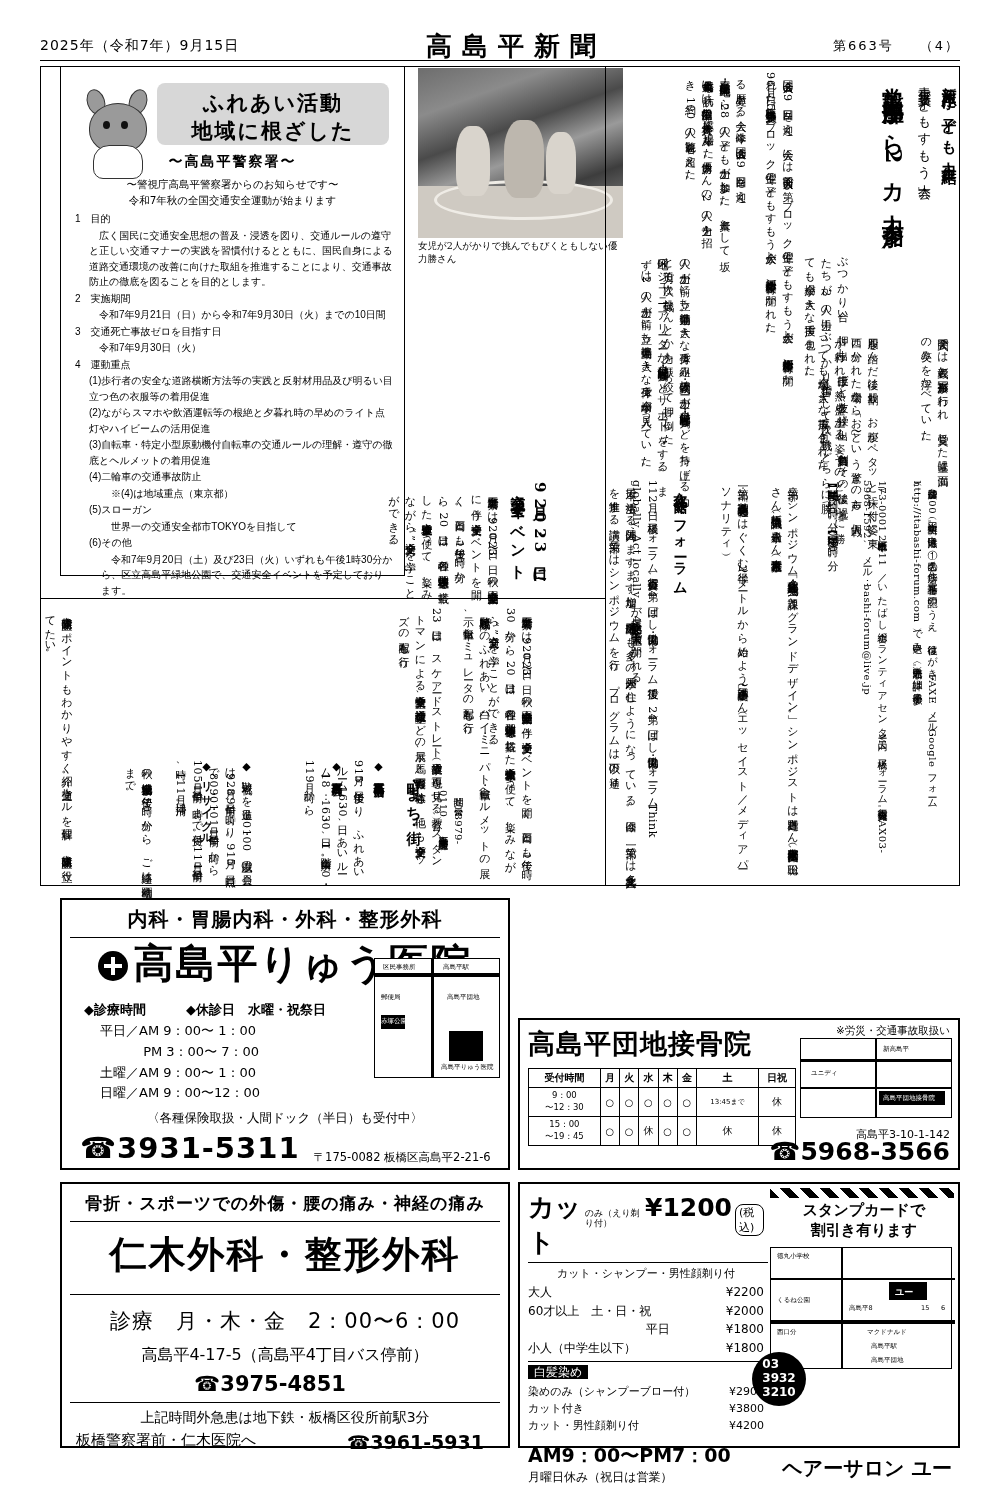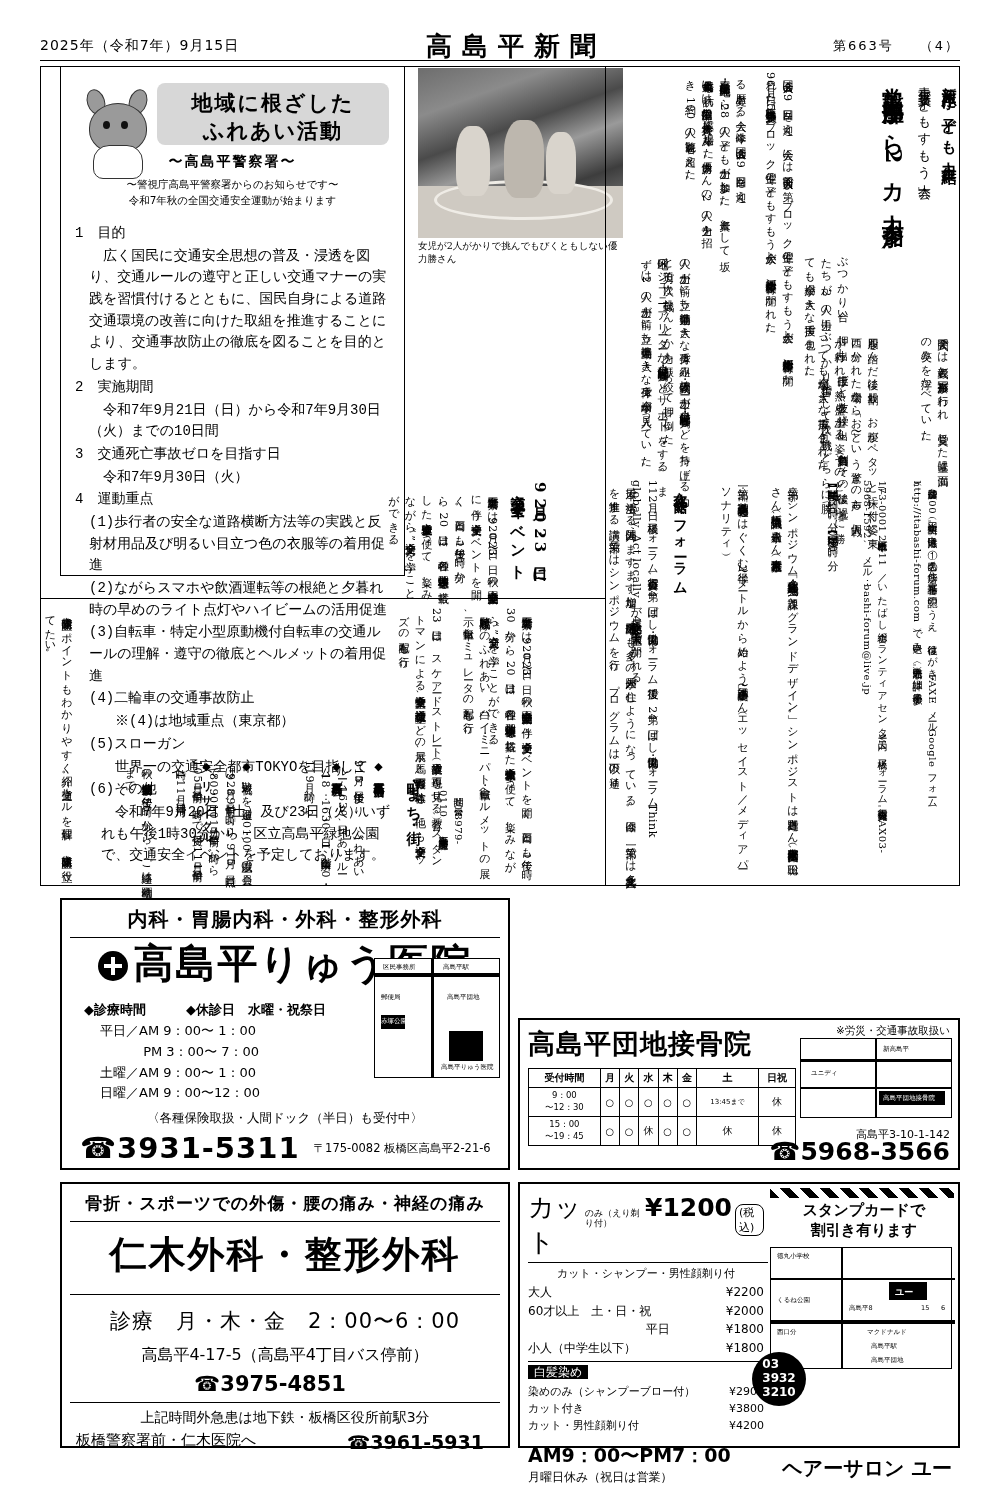--- a/index.html
+++ b/index.html
@@ -29,21 +29,21 @@
   .photo .ring{position:absolute;left:8%;bottom:18px;width:84%;height:34px;border:3px solid #efece6;border-radius:50%;}
   .photo-cap{position:absolute;left:418px;top:240px;width:205px;font-size:9.5px;line-height:1.35;font-family:"DejaVu Serif","Liberation Serif",serif;}
 
   
   .policebox{position:absolute;left:60px;top:66px;width:345px;height:510px;border:1.5px solid #000;box-sizing:border-box;background:#fff;}
   .pb-title{position:absolute;left:96px;top:16px;width:232px;height:62px;background:#d7d7d7;border-radius:8px;}
   .pb-title span{display:block;text-align:center;font-size:21px;font-weight:bold;letter-spacing:2px;font-family:"DejaVu Serif","Liberation Serif",serif;}
   .pb-title span:first-child{padding-top:6px;}
   .pb-sub{position:absolute;left:0;top:86px;width:100%;text-align:center;font-size:14px;font-weight:bold;letter-spacing:2px;}
   .pb-note{position:absolute;left:0;top:110px;width:100%;text-align:center;font-size:10.5px;line-height:1.5;}
-  .pb-body{position:absolute;left:14px;top:156px;width:318px;font-size:14px;line-height:1.55;font-family:Liberation Mono, monospace;}
+  .pb-body{position:absolute;left:14px;top:144px;width:318px;font-size:10px;line-height:1.55;font-family:Liberation Sans, sans-serif;}
   .pb-body p{margin:0 0 1px 0;}
   .pb-body .ind{padding-left:14px;}
   .pb-body .ind2{padding-left:26px;}
 
   
   .mascot{position:absolute;left:18px;top:20px;width:76px;height:92px;}
   .mascot .head{position:absolute;left:10px;top:16px;width:56px;height:48px;background:#9a9a9a;border-radius:50% 50% 45% 45%;border:1.5px solid #333;}
   .mascot .ear{position:absolute;width:16px;height:24px;background:#9a9a9a;border:1.5px solid #333;border-radius:50%;}
   .mascot .ear.l{left:8px;top:2px;transform:rotate(-18deg);}
   .mascot .ear.r{left:50px;top:2px;transform:rotate(18deg);}
@@ -69,21 +69,21 @@
   .niki-name{font-size:37px;font-weight:bold;text-align:center;letter-spacing:2px;font-family:"DejaVu Serif","Liberation Serif",serif;}
 
   .map{border:1px solid #000;background:#fff;position:relative;}
   .map .blk{position:absolute;background:#000;}
   .map .ln{position:absolute;background:#000;}
   .map .lbl{position:absolute;font-size:6.5px;}
 
   table.sched{border-collapse:collapse;font-size:10px;width:100%;}
   table.sched td,table.sched th{border:1px solid #000;text-align:center;padding:2px 0;}
 
-  .cut-title{font-size:26px;font-weight:normal;}
+  .cut-title{font-size:26px;font-weight:bold;}
   .price-list{font-size:12px;line-height:1.55;}
   .price-list .row{display:flex;justify-content:space-between;}
   .stampband{background:repeating-linear-gradient(45deg,#000 0 7px,#fff 7px 14px);}
   .circ-phone{width:54px;height:54px;border-radius:50%;background:#000;color:#fff;display:flex;flex-direction:column;align-items:center;justify-content:center;font-size:12px;font-weight:bold;line-height:1.15;}
   .vhead{writing-mode:vertical-rl;font-family:"DejaVu Serif","Liberation Serif",serif;font-size:14px;font-weight:bold;letter-spacing:3px;}
   .sep-v{position:absolute;width:1px;background:#000;}
   .sep-h{position:absolute;height:1px;background:#000;}
 </style>
 </head>
 <body>
@@ -105,22 +105,22 @@
   <div class="policebox">
     <div class="mascot">
       <div class="ear l"></div>
         <div class="ear r"></div>
       <div class="head"></div>
       <div class="eye l"></div>
         <div class="eye r"></div>
       <div class="body"></div>
     </div>
     <div class="pb-title">
+      <span>ふれあい活動</span>
       <span>地域に根ざした</span>
-      <span>ふれあい活動</span>
     </div>
     <div class="pb-sub">〜高島平警察署〜</div>
     <div class="pb-note">
       <div>〜警視庁高島平警察署からのお知らせです〜</div>
       <div>令和7年秋の全国交通安全運動が始まります</div>
     </div>
     <div class="pb-body">
       <p>1　目的</p>
       <p class="ind">　広く国民に交通安全思想の普及・浸透を図り、交通ルールの遵守と正しい交通マナーの実践を習慣付けるとともに、国民自身による道路交通環境の改善に向けた取組を推進することにより、交通事故防止の徹底を図ることを目的とします。</p>
       <p>2　実施期間</p>
@@ -205,21 +205,21 @@
       <span>◆診療時間</span>
       <span>◆休診日　水曜・祝祭日</span>
     </div>
     <div style="margin-left:38px;margin-top:2px;font-size:13px;line-height:1.6;">
       <div>平日／AM 9：00〜 1：00</div>
       <div>　　　 PM 3：00〜 7：00</div>
       <div>土曜／AM 9：00〜 1：00</div>
       <div>日曜／AM 9：00〜12：00</div>
     </div>
     <div style="text-align:center;font-size:12.5px;margin-top:6px;">〈各種保険取扱・人間ドック（半日）も受付中〉</div>
-    <div style="display:flex;align-items:center;gap:14px;margin-left:18px;margin-top:4px;">
+    <div style="display:flex;align-items:flex-end;gap:14px;margin-left:18px;margin-top:4px;">
       <span class="phone">☎3931-5311</span>
       <span style="font-size:11.5px;">〒175-0082 板橋区高島平2-21-6</span>
     </div>
 
     <div class="map" style="position:absolute;right:8px;top:58px;width:124px;height:118px;">
       <div class="ln" style="left:0;top:14px;width:124px;height:4px;"></div>
       <div class="ln" style="left:56px;top:0;width:3px;height:118px;"></div>
       <div class="blk" style="left:6px;top:56px;width:24px;height:14px;"></div>
       <div class="blk" style="left:74px;top:72px;width:34px;height:30px;"></div>
       <div class="lbl" style="left:8px;top:4px;">区民事務所</div>

